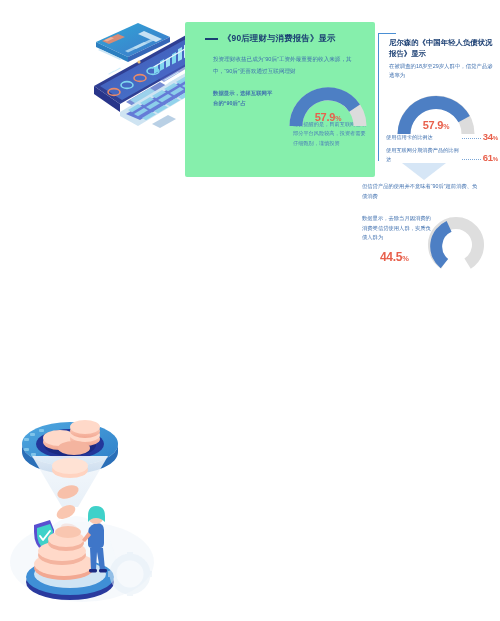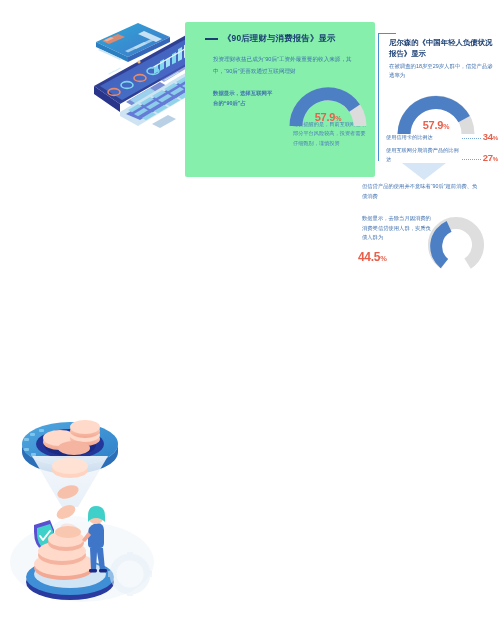--- a/index.html
+++ b/index.html
@@ -198,21 +198,21 @@
     position: absolute;
     left: 362px;
     top: 214px;
     width: 70px;
     font-size: 5.3px;
     line-height: 1.8;
     color: #3e6fae;
   }
   .bottom-value {
     position: absolute;
-    left: 358px;
+    left: 380px;
     top: 250px;
     font-size: 12px;
     font-weight: bold;
     color: #e8604c;
     letter-spacing: -.3px;
   }
   .bottom-value .pct { font-size: 7.5px; }
 
   .gauge-3 {
     left: 428px;
@@ -374,21 +374,21 @@
 
   <div class="stat-rows">
     <div class="stat-row">
       <span class="stat-label">使用信用卡的比例达</span>
       <span class="dots"></span>
       <span class="stat-num"><span>34</span><span class="pct">%</span></span>
     </div>
     <div class="stat-row">
       <span class="stat-label">使用互联网分期消费产品的比例达</span>
       <span class="dots"></span>
-      <span class="stat-num"><span>27</span><span class="pct">%</span></span>
+      <span class="stat-num"><span>61</span><span class="pct">%</span></span>
     </div>
   </div>
 
   <div class="down-arrow">
     <svg viewBox="0 0 44 17" width="44" height="17" xmlns="http://www.w3.org/2000/svg">
       <path d="M0 0 L44 0 L22 17 Z" fill="#d6e6f6"></path>
     </svg>
   </div>
 
   <div class="concl-text">但信贷产品的使用并不意味着“90后”超前消费、负债消费</div>

